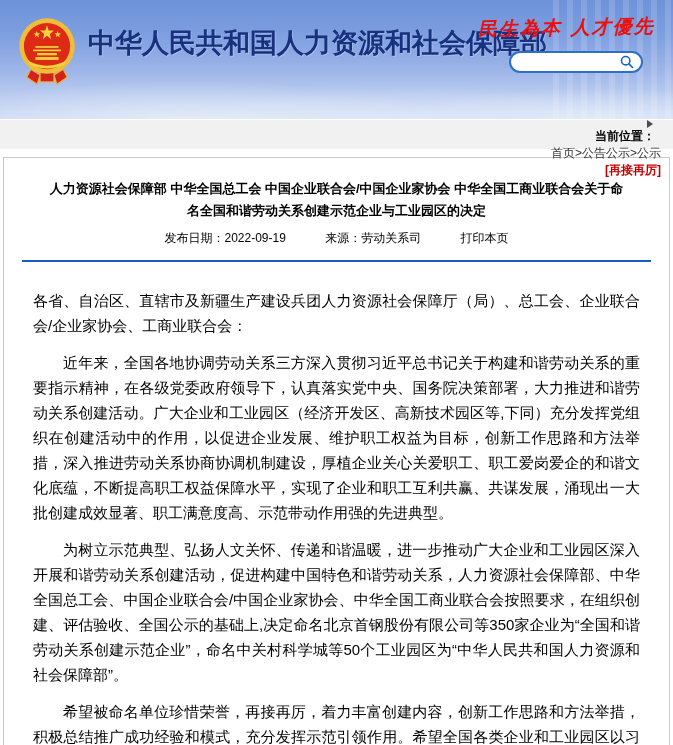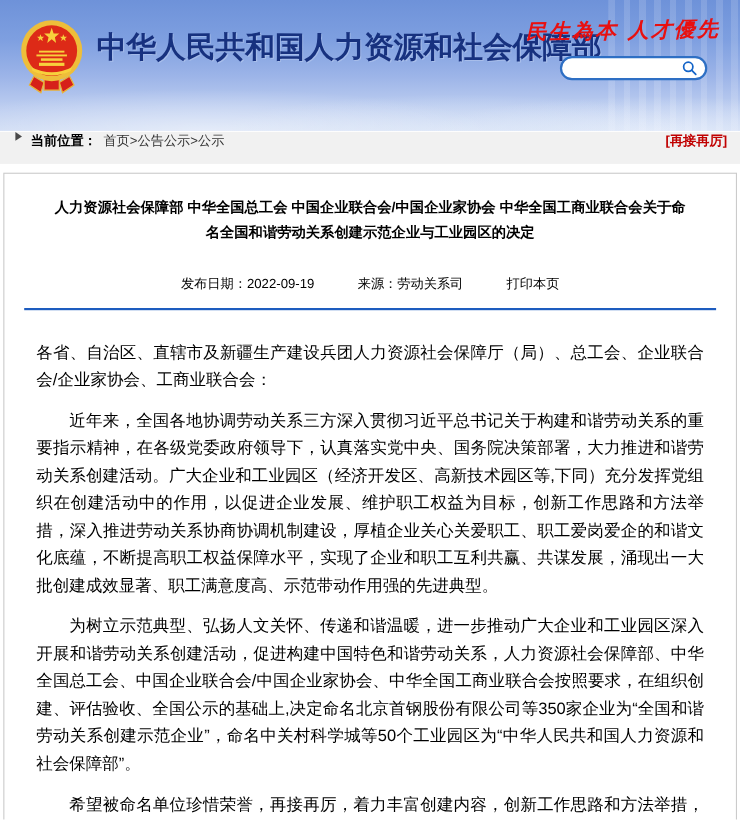--- a/index.html
+++ b/index.html
@@ -31,36 +31,36 @@
   .search-box { position:absolute; right:30px; top:51px; width:134px; height:22px;
     background:#fff; border:2px solid #2e6fc4; border-radius:12px;
     display:flex; align-items:center; }
   .search-box input { flex:1; min-width:0; border:none; outline:none; background:transparent;
     font-size:12px; padding:0 4px 0 10px; color:#333; }
   .search-btn { width:22px; height:18px; border:none; background:transparent; cursor:pointer;
     display:flex; align-items:center; justify-content:center; padding:0 6px 0 0; }
 
   
   .breadcrumb { width:673px; height:30px; background:#f1f1f1;
-    border-top:1px solid #fdfdfd; display:flex; align-items:flex-start;
-    padding:0 12px; font-size:12px; color:#333; }
+    border-top:1px solid #fdfdfd; display:flex; align-items:flex-end;
+    padding:0 12px; font-size:12px; color:#333;flex-direction:column; }
   .crumb-arrow { width:0; height:0; border-left:6px solid #4a4a4a;
     border-top:4px solid transparent; border-bottom:4px solid transparent; margin:0 8px 0 2px; }
   .crumb-label { font-weight:bold; color:#000; margin-right:6px; }
   .crumb-path { color:#333; }
   .return-home { margin-left:auto; color:#c00000; cursor:pointer; font-weight:bold; }
 
   
   .content-box { margin:8px 3px 0; height:606px; background:#fff;
     border:1px solid #cbcbcb; padding:0 17px; }
 
   .article-title { margin:20px 26px 0; text-align:center; font-size:13px;
     font-weight:bold; line-height:22px; color:#000; }
 
-  .meta { margin-top:28px; text-align:center; font-size:12px; color:#000; }
+  .meta { margin-top:8px; text-align:center; font-size:12px; color:#000; }
   .meta .grp { margin:0 18px; white-space:nowrap; }
   .meta .print { cursor:pointer; }
 
   .divider { border-top:2px solid #1d5cbf; margin:13px 1px 0; }
 
   .body-text { margin-top:26px; font-size:15px; line-height:25px;
     color:#000; text-align:justify; }
   .body-text p { margin:12px; }
   .body-text p.indent { text-indent:2em; }
 </style>

